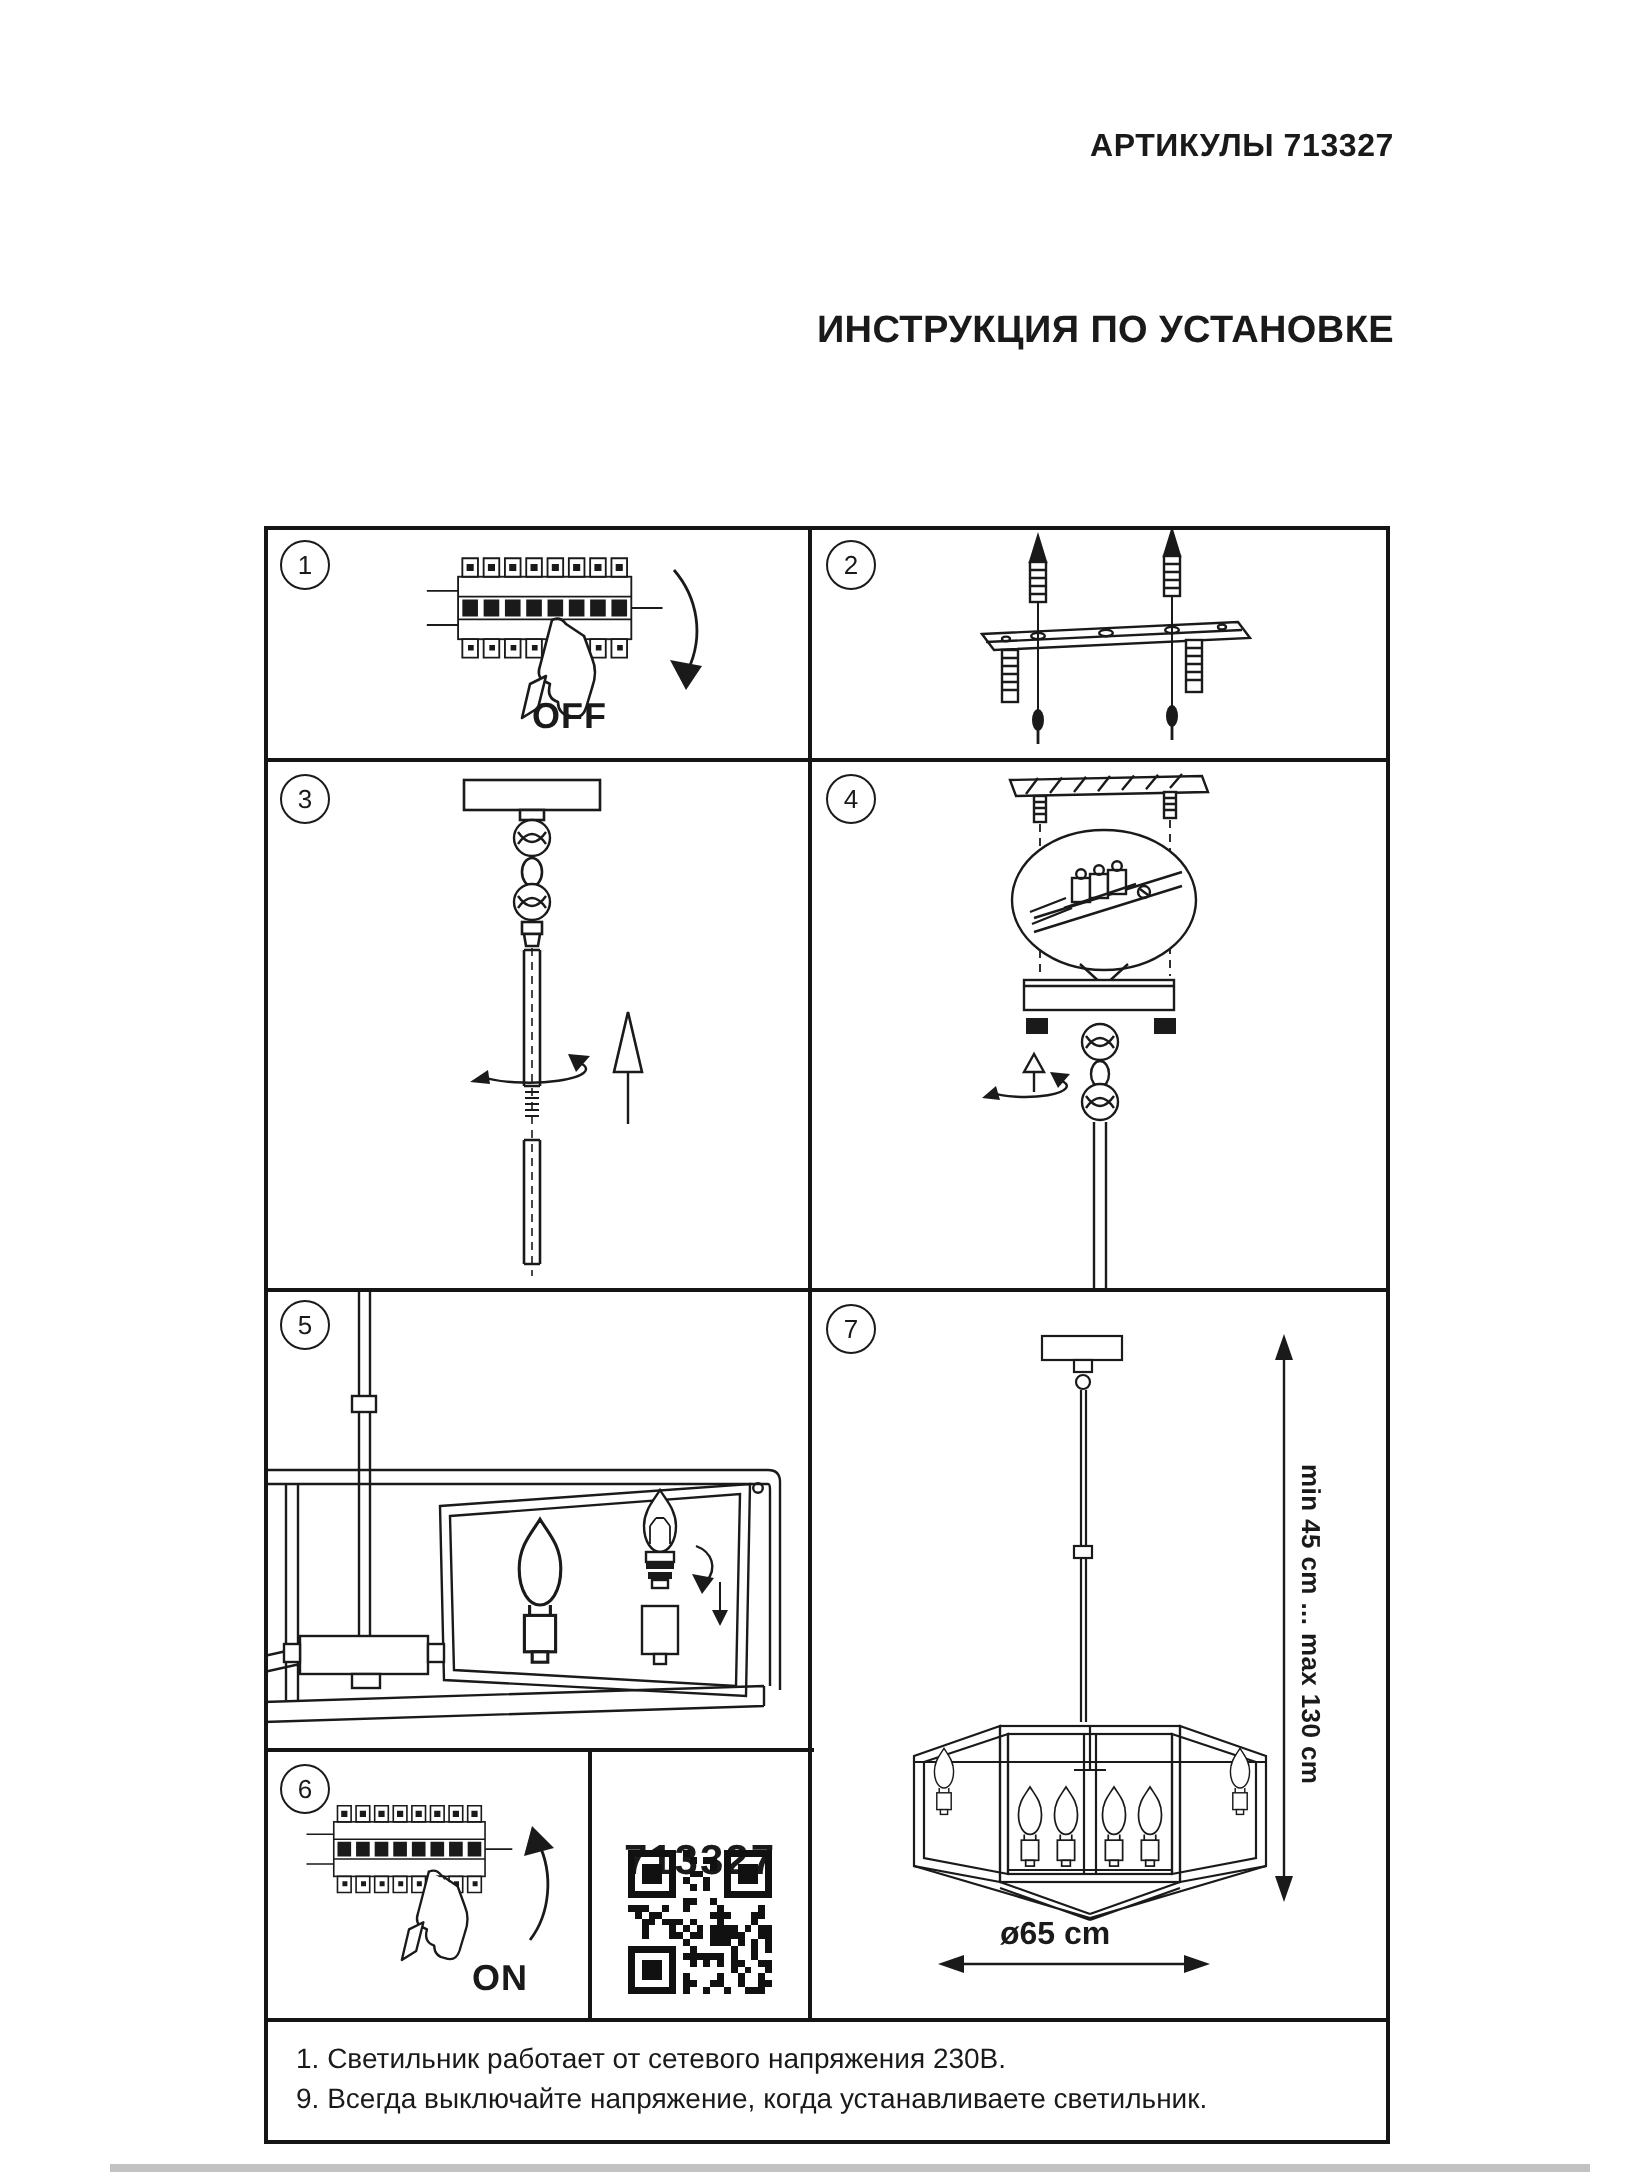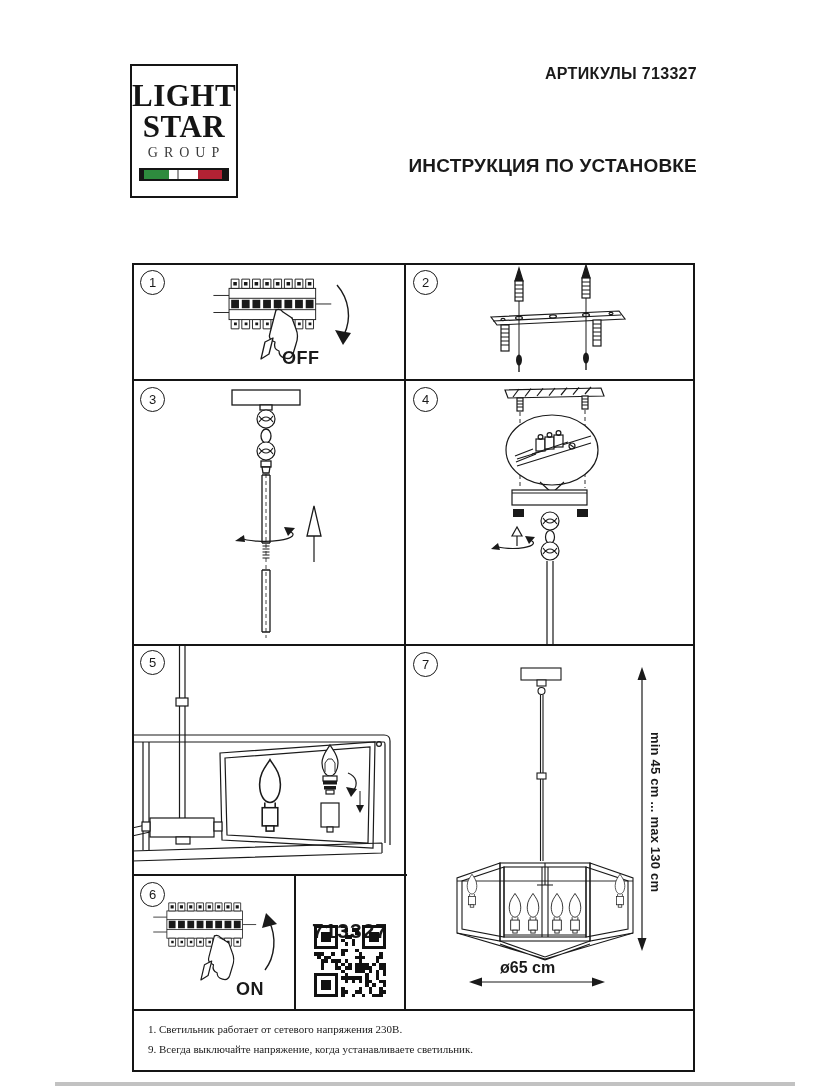--- a/index.html
+++ b/index.html
@@ -30,21 +30,21 @@
   .ill{position:absolute;left:0;top:0;}
   .ill-label{position:absolute;font-weight:bold;font-size:18px;letter-spacing:0.5px;}
   #dim-v-label{left:243px;top:36px;height:262px;writing-mode:vertical-rl;
                display:flex;align-items:center;justify-content:center;
                font-weight:bold;font-size:13px;letter-spacing:0.2px;}
   #dim-h-label{left:95px;top:314px;width:90px;text-align:left;font-weight:bold;font-size:16px;}
   #qr-article{left:0;top:12px;width:110px;text-align:center;font-weight:bold;font-size:21px;letter-spacing:1px;margin-top:32px;}
   #qr-svg{left:19px;top:50px;}
   
   #footer-notes{left:132px;top:1010px;width:563px;height:62px;box-sizing:border-box;
-                padding:9px 0 0 16px;font-size:11px;line-height:20px;font-family:Liberation Serif, serif;}
+                padding:9px 0 0 16px;font-size:14px;line-height:20px;}
   #scan-shadow{left:55px;top:1082px;width:740px;height:4px;background:#c2c2c2;}
 </style>
 </head>
 <body>
 
 <div id="page">
 
   <svg width="0" height="0" style="position:absolute" aria-hidden="true">
     <defs>
       <g id="sym-breaker" stroke="#1a1a1a" stroke-width="1.3" fill="none">
@@ -68,50 +68,36 @@
       </g>
       <g id="sym-candle" stroke="#1a1a1a" stroke-width="1.2" fill="#fff">
         <path d="M15,2 C18,7 23,12 23,21 C23,30 19,35 15,35 C11,35 7,30 7,21 C7,12 12,7 15,2 Z"></path>
         <path d="M11,35 V39 M19,35 V39" fill="none"></path>
         <rect x="9" y="39" width="12" height="14"></rect>
         <rect x="12" y="53" width="6" height="4"></rect>
       </g>
     </defs>
   </svg>
 
-  <div class="abs" id="logo-box">
-    <div class="logo-word" id="logo-line1">LIGHT</div>
-    <div class="logo-word">STAR</div>
-    <div id="logo-line3">GROUP</div>
-    <div id="logo-flag">
-      <div class="flag-seg" style="width:4%;background:#151515"></div>
-      <div class="flag-seg" style="width:28%;background:#2e8b3e"></div>
-      <div class="flag-seg" style="width:10%;background:#fff"></div>
-      <div class="flag-seg" style="width:2%;background:#999"></div>
-      <div class="flag-seg" style="width:22%;background:#fff"></div>
-      <div class="flag-seg" style="width:28%;background:#b22234"></div>
-      <div class="flag-seg" style="width:6%;background:#151515"></div>
-    </div>
-  </div>
   <div class="abs" id="hdr-small">
     <div>АРТИКУЛЫ 713327</div>
   </div>
   <div class="abs" id="hdr-title">
     <div>ИНСТРУКЦИЯ ПО УСТАНОВКЕ</div>
   </div>
 
   <div class="abs panel" style="left:132px;top:263px;width:273px;height:117px">
     <div class="num-circle">1</div>
     <svg class="ill" width="273" height="117" viewBox="0 0 273 117">
       <use href="#sym-breaker" transform="translate(80,14) scale(0.71)"></use>
       <use href="#sym-hand" transform="translate(128,46)"></use>
       <path d="M205,22 C217,36 220,55 212,72" stroke="#1a1a1a" stroke-width="1.4" fill="none"></path>
       <polygon points="211,82 203,67 219,70" fill="#1a1a1a"></polygon>
     </svg>
-    <div class="ill-label" style="left:150px;top:85px">OFF</div>
+    <div class="ill-label" style="left:134px;top:85px">OFF</div>
   </div>
 
   <div class="abs panel" style="left:405px;top:263px;width:290px;height:117px">
     <div class="num-circle">2</div>
     <svg class="ill" width="290" height="117" viewBox="0 0 290 117">
       <g stroke="#1a1a1a" stroke-width="1.2" fill="none">
         <polygon points="86,54 214,48 220,56 92,62" fill="#fff"></polygon>
         <path d="M88,58 L216,52"></path>
         <ellipse cx="114" cy="55" rx="3.4" ry="1.6"></ellipse>
           <ellipse cx="148" cy="53.5" rx="3.4" ry="1.6"></ellipse>

